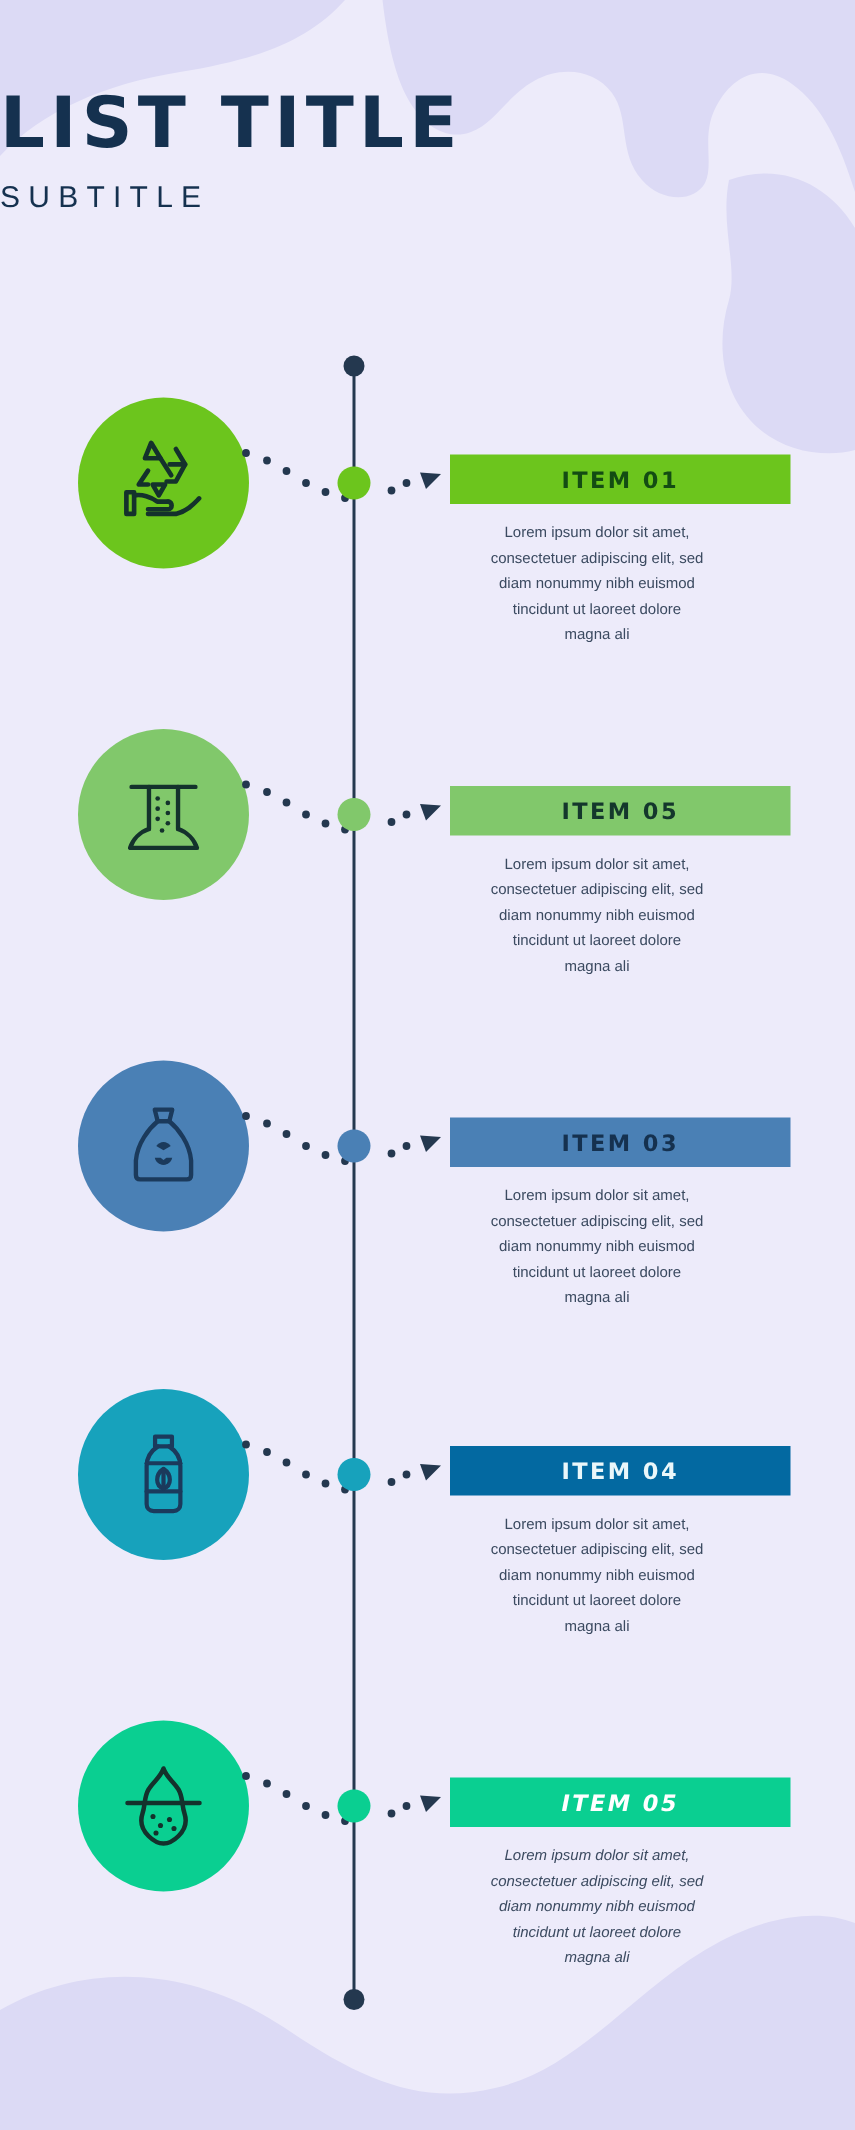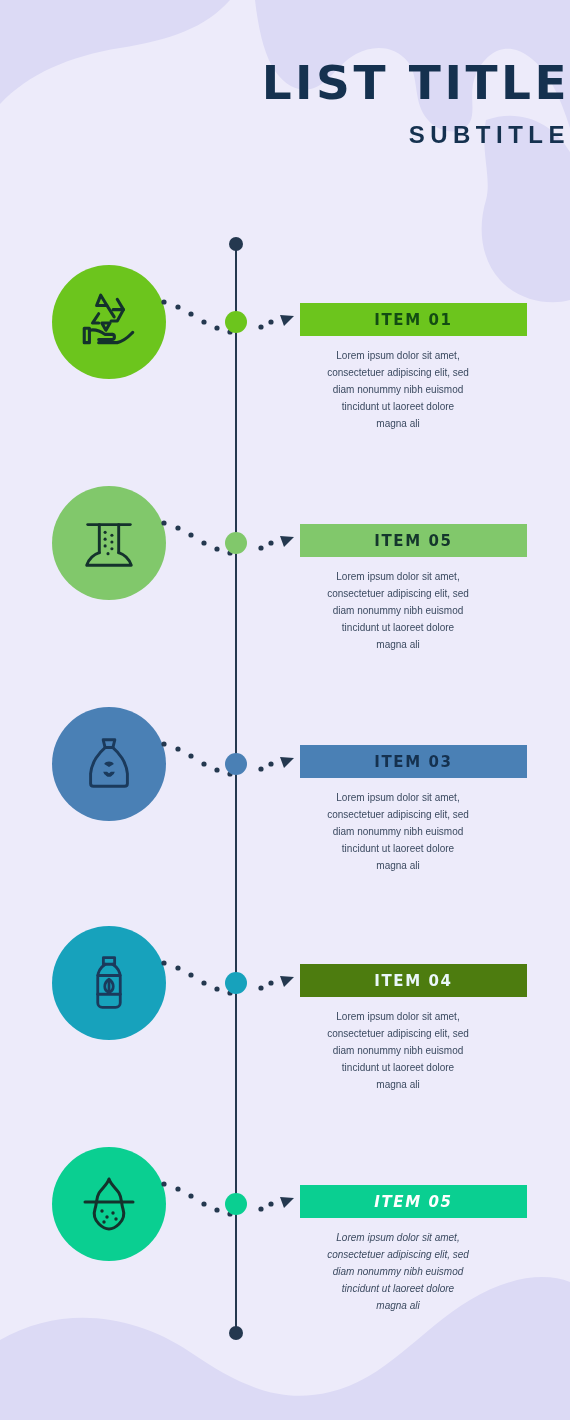--- a/index.html
+++ b/index.html
@@ -22,37 +22,37 @@
     width: 570px; height: 1420px;
     pointer-events: none;
   }
 
   
   #header {
     position: absolute;
     left: 0;
     top: 58px;
     width: 570px;
-    text-align: right;
+    text-align: left;
     z-index: 5;
   }
   #page-title {
     font-family: "DejaVu Sans", sans-serif;
     font-size: 47px;
     font-weight: 900;
     letter-spacing: 3.5px;
     color: #15314F;
     line-height: 1.05;
     margin: 0;
     white-space: nowrap;
   }
   #page-subtitle {
     font-family: "Liberation Sans", sans-serif;
-    font-size: 24px;
-    font-weight: 700;
+    font-size: 20px;
+    font-weight: 400;
     letter-spacing: 5.5px;
     color: #15314F;
     margin: 14px 0 0 0;
     white-space: nowrap;
   }
 
   
   #timeline-spine {
     position: absolute;
     left: 235px;
@@ -299,21 +299,21 @@
         <circle cx="31" cy="21" r="2.6"></circle>
       <circle cx="44" cy="29" r="2.6"></circle>
         <circle cx="57" cy="35" r="2.6"></circle>
         <circle cx="70" cy="39" r="2.6"></circle>
       <circle cx="101" cy="34" r="2.6"></circle>
         <circle cx="111" cy="29" r="2.6"></circle>
     </g>
     <path d="M120 22 L134 23 L124 33 Z" fill="#24384F"></path>
   </svg>
   <div class="node-dot" style="background:#17A2BC;"></div>
-  <div class="label-bar" style="background:#4d7c0f;">
+  <div class="label-bar" style="background:#0369a1;">
     <span class="label-text" style="color:#EAF7FA;">ITEM 04</span>
   </div>
   <div class="body-text">Lorem ipsum dolor sit amet,
 consectetuer adipiscing elit, sed
 diam nonummy nibh euismod
 tincidunt ut laoreet dolore
 magna ali</div>
 </div>
 
 <div class="row" id="row-4" style="top:1147px;font-style:italic;">

